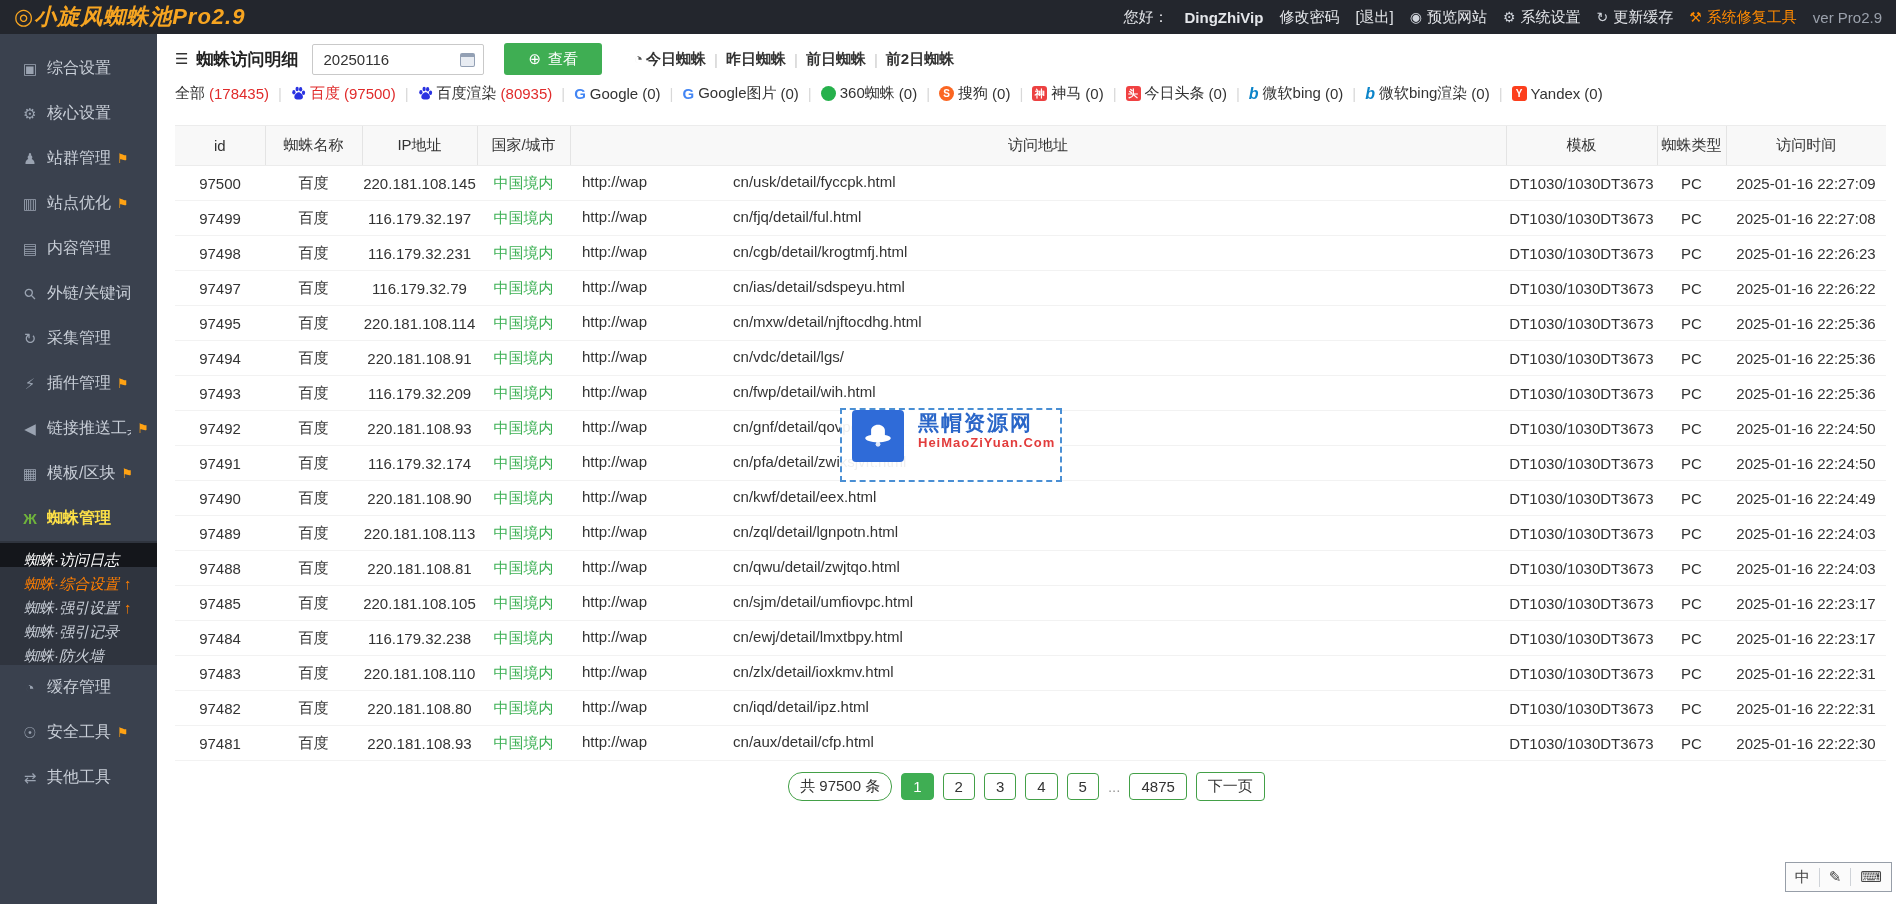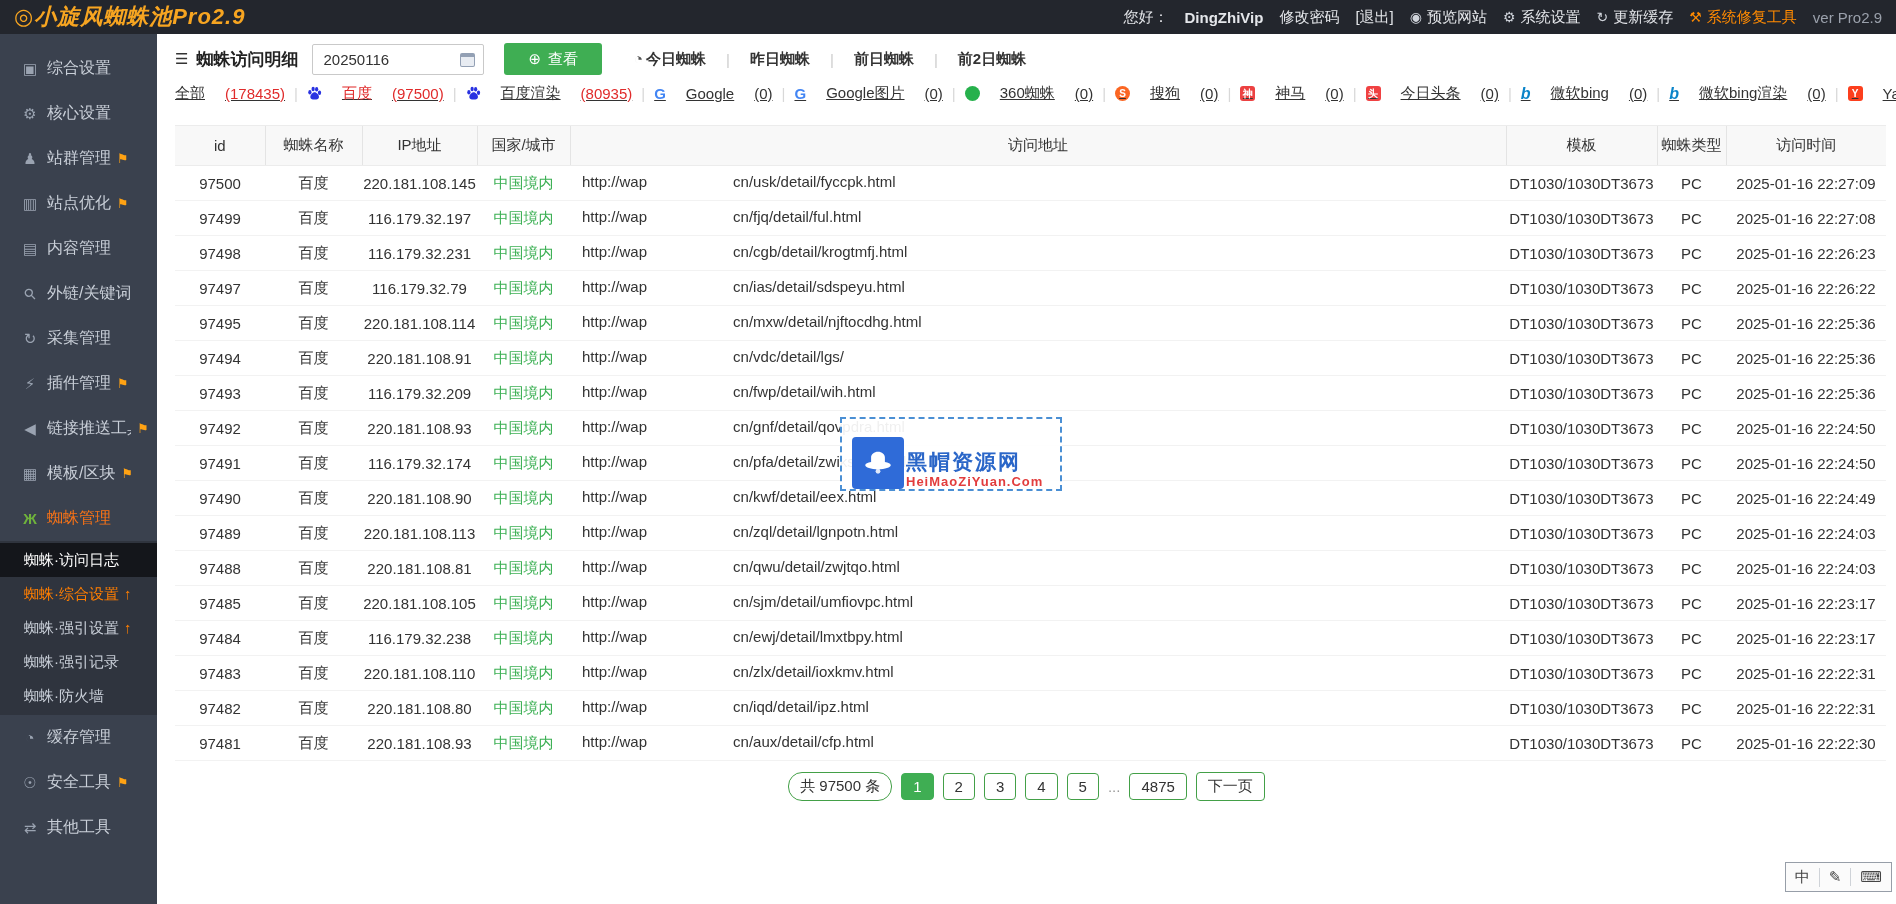--- a/index.html
+++ b/index.html
@@ -20,52 +20,52 @@
 
   
   .sidebar { position:absolute; top:34px; left:0; bottom:0; width:157px; background:#3a414e;
     padding-top:12px; color:#c9cfd8; z-index:20; }
   .side-item { height:45px; display:flex; align-items:center; padding:0 8px 0 18px;
     font-size:16px; cursor:pointer; white-space:nowrap; }
   .s-icon { width:24px; margin-right:5px; color:#9aa3b1; font-size:15px; text-align:center; flex:none; }
   .s-icon.rot { transform:rotate(-45deg); }
   .green-icon { color:#6fb33c !important; font-weight:bold; }
   .s-label { overflow:hidden; }
-  .bold { font-weight:normal; color:#f97316; }
+  .bold { font-weight:bold; color:#fde047; }
   .pin { color:#ffa213; margin-left:6px; font-size:13px; flex:none; }
   .submenu { background:#2f343e; padding:2px 0; }
-  .sub-item { height:34px; line-height:34px; padding-left:24px; font-size:15px;
-    color:#c9cfd8; cursor:pointer; white-space:nowrap; }
+  .sub-item { height:24px; line-height:34px; padding-left:24px; font-size:15px;
+    color:#c9cfd8; cursor:pointer; white-space:nowrap;font-style:italic; }
   .sub-item.active { background:#14161b; color:#fff; }
   .sub-item.hl { color:#ff7e00; }
   .sub-arrow { color:#ff7e00; margin-left:5px; font-weight:bold; }
 
   
   .content { position:absolute; left:157px; top:34px; right:0; bottom:0; background:#fff; }
   .toolbar { display:flex; align-items:center; height:46px; padding:4px 18px 0; gap:10px; }
   .view-title { display:flex; align-items:center; gap:8px; font-size:17px; font-weight:bold; color:#222; white-space:nowrap; }
   .list-icon { font-size:15px; color:#333; }
   .date-wrap { position:relative; margin-left:4px; }
   .date-input { width:172px; height:31px; border:1px solid #c9c9c9; border-radius:2px;
     padding:0 32px 0 10px; font-size:15px; color:#333; font-family:inherit; }
   .cal-icon { position:absolute; right:9px; top:9px; width:15px; height:14px;
     border:1px solid #93a0b4; border-top:4px solid #93a0b4; border-radius:2px; background:#e8ecf2; }
   .view-btn { height:32px; background:#3fae53; color:#fff; border:none; border-radius:3px;
     padding:0 24px; font-size:15px; display:flex; align-items:center; gap:7px; cursor:pointer; margin-left:10px; font-family:inherit; }
   .btn-icon { font-size:15px; }
-  .quick { display:flex; align-items:center; gap:20px; margin-left:22px; font-size:15px;
+  .quick { display:flex; align-items:center; gap:8px; margin-left:22px; font-size:15px;
     color:#333; font-weight:bold; white-space:nowrap; }
   .quick .sep { color:#ccc; font-weight:normal; }
   .q-icon { font-size:15px; color:#555; margin-right:3px; }
   .q-link { cursor:pointer; }
 
   
   .filters { display:flex; align-items:center; padding:4px 18px 10px; font-size:15px;
     color:#333; white-space:nowrap; }
-  .f-item { display:inline-flex; align-items:center; gap:20px; cursor:pointer;text-decoration:underline; }
+  .f-item { display:inline-flex; align-items:center; gap:4px; cursor:pointer; }
   .f-sep { color:#d8d8d8; margin:0 9px; }
   .f-label.red, .f-count.red { color:#e02b2b; }
   .fi-circle { width:15px; height:15px; border-radius:50%; display:inline-flex; align-items:center;
     justify-content:center; color:#fff; font-size:10px; font-weight:bold; flex:none; }
   .fi-square { width:15px; height:15px; border-radius:3px; display:inline-flex; align-items:center;
     justify-content:center; color:#fff; font-size:10px; font-weight:bold; flex:none; }
   .fi-g { color:#4285f4; font-weight:bold; font-size:15px; }
   .fi-bing { color:#0b84c9; font-weight:bold; font-size:16px; font-style:italic; }
   .fi-baidu { display:inline-flex; width:15px; height:15px; flex:none; }
 
@@ -84,22 +84,22 @@
   
   .pagination { display:flex; justify-content:center; align-items:center; gap:9px;
     margin-top:11px; font-size:15px; }
   .pg-btn { border:1px solid #43a047; border-radius:4px; padding:4px 11px; color:#333;
     background:#fff; cursor:pointer; }
   .pg-btn.total { cursor:default;border-radius:14px; }
   .pg-btn.active { background:#3fae53; border-color:#3fae53; color:#fff; }
   .pg-dots { color:#999; }
 
   
-  .watermark { position:absolute; left:840px; top:417px; width:222px; height:74px;
-    border:2px dashed #4a8fd4; display:flex; align-items:flex-end; gap:2px; padding:0 10px;
+  .watermark { position:absolute; left:840px; top:408px; width:222px; height:74px;
+    border:2px dashed #4a8fd4; display:flex; align-items:flex-start; gap:14px; padding:0 10px;
     background:rgba(255,255,255,.92); z-index:15; }
   .wm-logo { width:52px; height:52px; background:#2f6bd8; border-radius:4px; flex:none;
     display:flex; align-items:center; justify-content:center; }
   .wm-name { color:#2a66c8; font-size:21px; font-weight:bold; letter-spacing:2px; line-height:1.2; }
   .wm-domain { color:#e23c3c; font-size:13px; font-weight:bold; letter-spacing:1px; }
 
   
   .ime { position:absolute; right:4px; bottom:12px; height:30px; display:flex; align-items:center;
     border:1px solid #979ea8; background:#fbfbfb; font-size:15px; color:#444; z-index:25; }
   .ime span { padding:0 9px; border-right:1px solid #cfd3d8; cursor:pointer; }

